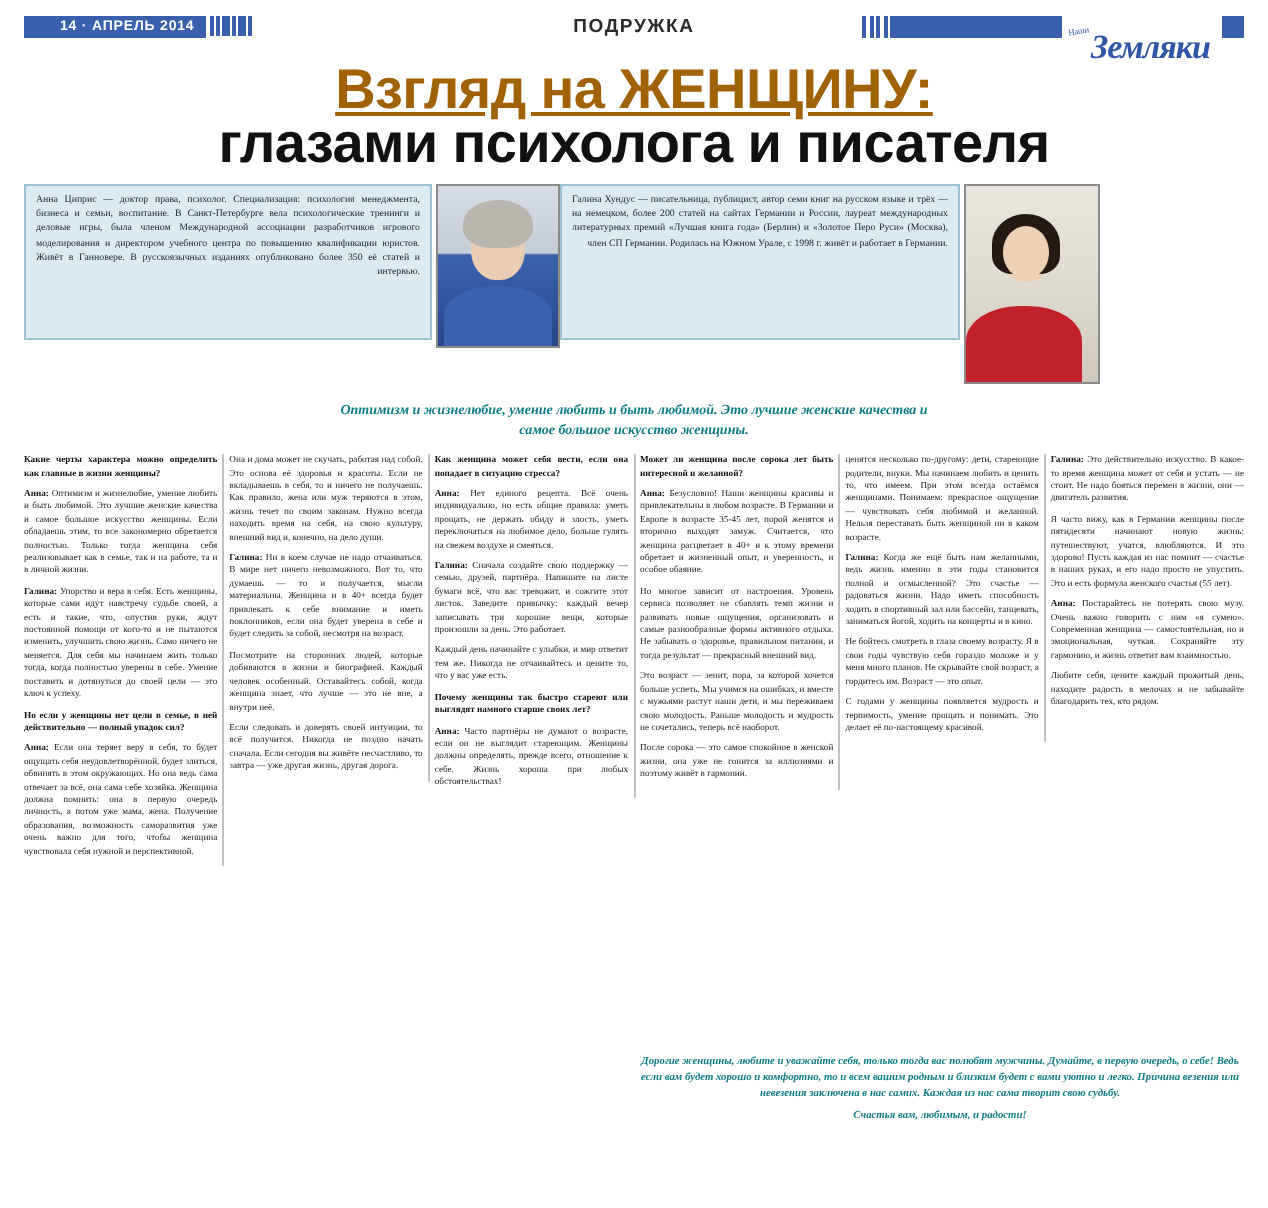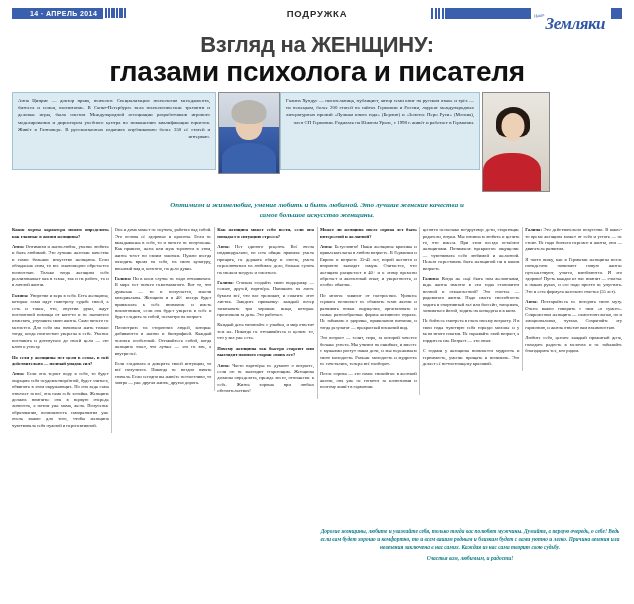--- a/index.html
+++ b/index.html
@@ -43,21 +43,21 @@
   .brand-name {
     font-family: "Liberation Serif", serif; font-style: italic; font-weight: bold;
     font-size: 17px; color: #2f56a6; letter-spacing: -.5px; line-height: 17px; margin-top: 20px;
   }
   .brand-sq { width: 11px; height: 11px; background: #3a5fad; margin-left: 3px; }
 
   
   .headline { text-align: center; margin-top: 5px; }
   .headline .l1 {
     font-family: "Liberation Sans", sans-serif; font-weight: bold;
-    font-size: 22px; color: #404040; letter-spacing: -.3px; line-height: 27px;
+    font-size: 28px; color: #a16207; letter-spacing: -.3px; line-height: 27px; text-decoration: underline;
   }
   .headline .l2 {
     font-family: "Liberation Sans", sans-serif; font-weight: bold;
     font-size: 28px; color: #111111; letter-spacing: -.3px; line-height: 28px;
   }
 
   
   .band {
     margin-top: 6px; height: 108px; position: relative;
     display: flex; align-items: flex-start; gap: 0;

